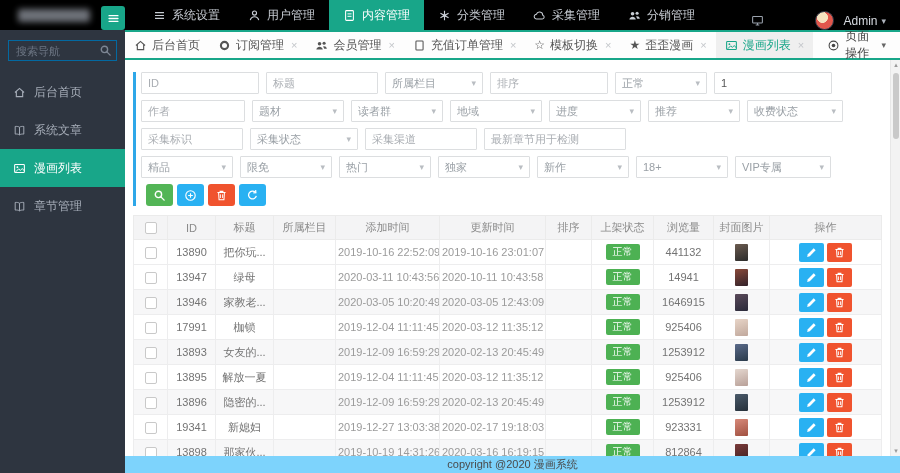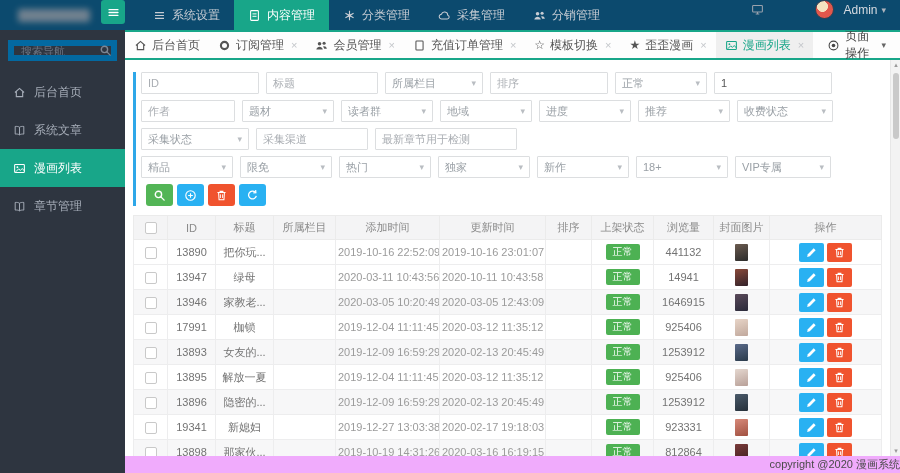--- a/index.html
+++ b/index.html
@@ -1,38 +1,38 @@
 <!DOCTYPE html>
 <html><head>
 <meta charset="utf-8">
 <style>
   *{margin:0;padding:0;box-sizing:border-box}
   html,body{width:900px;height:473px;overflow:hidden}
   body{font-family:"Liberation Sans","DejaVu Sans",sans-serif;font-size:12px;background:#fff;color:#555}
   .app{width:900px;height:473px;display:flex;flex-direction:column}
 
   
-  .topbar{flex:0 0 30px;height:30px;background:#0c4a6e;display:flex;align-items:flex-start;color:#c8cdd4}
+  .topbar{flex:0 0 30px;height:30px;background:#000000;display:flex;align-items:flex-end;color:#c8cdd4}
   .logo{width:101px;height:30px;display:flex;align-items:center;padding-left:18px}
   .logo-blur{width:72px;height:13px;background:#8a8f98;filter:blur(3px);border-radius:2px;opacity:.8}
   .hamburger{width:24px;height:24px;background:#18a689;border-radius:3px;color:#fff;display:flex;align-items:center;justify-content:center;margin-right:14px}
   .topmenu{display:flex;align-items:stretch;height:30px}
   .tmenu{display:flex;align-items:center;gap:6px;padding:0 14px;font-size:12px;cursor:pointer;white-space:nowrap}
   .tmenu.active{background:#18a689;color:#fff}
   .top-right{margin-left:auto;display:flex;align-items:center;gap:9px;padding-right:14px}
   .mini-ic{color:#9aa2ad;margin-right:42px}
   .avatar{width:19px;height:19px;border-radius:50%;background:radial-gradient(circle at 38% 32%,#f6e3c0 0 34%,#e2574c 36% 100%);border:1px solid #3a4150;display:inline-block}
   .admin{display:flex;align-items:center;gap:4px;color:#d6dae0}
   .caret{font-size:9px;color:#aeb4bd}
 
   
   .main{flex:1;display:flex;min-height:0}
   .sidebar{flex:0 0 125px;background:#2e3540;color:#a6adb8;display:flex;flex-direction:column}
   .side-search{margin:10px 8px 12px 8px;position:relative}
-  .side-search input{width:100%;height:21px;background:transparent;border:6px solid #0369a1;color:#a6adb8;font-size:11px;padding:0 20px 0 7px;outline:none;font-family:inherit}
+  .side-search input{width:100%;height:21px;background:transparent;border:1px solid #0369a1;color:#a6adb8;font-size:11px;padding:0 20px 0 7px;outline:none;font-family:inherit}
   .side-search input::placeholder{color:#6d7684}
   .s-mag{position:absolute;right:5px;top:4px;color:#7d8694;font-size:12px}
   .side-item{height:38px;display:flex;align-items:center;gap:8px;padding:0 13px;font-size:12px;cursor:pointer}
   .side-item.active{background:#18a689;color:#fff}
 
   .content{flex:1;display:flex;flex-direction:column;min-width:0;background:#fff}
 
   
   .tabbar{flex:0 0 30px;height:30px;background:#fdfdfd;border-top:2px solid #18a689;border-bottom:2px solid #18a689;display:flex;align-items:stretch}
   .tabs-wrap{display:flex;align-items:stretch}
@@ -54,21 +54,21 @@
   .fbtn{width:27px;height:22px;border-radius:3px;display:flex;align-items:center;justify-content:center;color:#fff;cursor:pointer}
   .fbtn svg{width:12px;height:12px}
 
   
   [data-name="filter-id-input"]{width:118px}
   [data-name="filter-title-input"]{width:112px}
   [data-name="filter-column"]{width:98px}
   [data-name="filter-sort-input"]{width:118px}
   [data-name="filter-status"]{width:92px}
   [data-name="filter-page-input"]{width:118px}
-  [data-name="filter-author-input"]{width:94px}
+  [data-name="filter-author-input"]{width:104px}
   [data-name="filter-theme"],[data-name="filter-readers"],[data-name="filter-region"],
   [data-name="filter-progress"],[data-name="filter-recommend"]{width:92px}
   [data-name="filter-fee-status"]{width:96px}
   [data-name="filter-collect-id-input"]{width:102px}
   [data-name="filter-collect-status"]{width:108px}
   [data-name="filter-collect-channel-input"]{width:112px}
   [data-name="filter-tags-input"]{width:112px}
   [data-name="filter-latest-chapter-input"]{width:112px}
   [data-name="filter-latest-chapter-detect-input"]{width:142px}
   [data-name="filter-premium"],[data-name="filter-limited-free"],[data-name="filter-hot"],
@@ -90,21 +90,21 @@
   .abtn.edit{background:#29b1f2}
   .abtn.del{background:#f0532e}
 
   
   .v-scrollbar{position:absolute;top:0;right:0;bottom:0;width:10px;background:#f3f3f3;border-left:1px solid #e7e7e7}
   .sb-arrow{position:absolute;left:0;width:10px;text-align:center;font-size:7px;color:#9a9a9a;line-height:10px}
   .sb-arrow.up{top:0}.sb-arrow.down{bottom:0}
   .sb-thumb{position:absolute;top:13px;left:2px;width:6px;height:66px;background:#c9c9c9;border-radius:3px}
 
   
-  .footer{flex:0 0 17px;background:#f0abfc;display:flex;align-items:center;justify-content:flex-end;color:#4a4a4a;font-size:11px}
+  .footer{flex:0 0 17px;background:#7dd3fc;display:flex;align-items:center;justify-content:center;color:#4a4a4a;font-size:11px}
 
   .icon svg{width:1em;height:1em;display:block}
   .icon{display:inline-flex;align-items:center;justify-content:center;font-size:13px}
   .glyph{font-size:12px;line-height:1}
 </style>
 </head>
 <body>
 
 <div class="app" data-name="app-root">
 
@@ -120,20 +120,29 @@
         </span>
       </div>
     <nav class="topmenu" id="topmenu" data-name="top-menu">
         <div class="tmenu" data-name="topmenu-system-settings">
           <span class="icon" data-name="list-icon">
             <svg viewBox="0 0 16 16">
               <path d="M2.5 4.5h11M2.5 8h11M2.5 11.5h11" stroke="currentColor" stroke-width="1.5" fill="none"></path>
             </svg>
           </span>
           <span data-name="topmenu-label">系统设置</span>
+        </div>
+        <div class="tmenu" data-name="topmenu-user-management">
+          <span class="icon" data-name="person-icon">
+            <svg viewBox="0 0 16 16">
+              <circle cx="8" cy="5" r="2.5" fill="none" stroke="currentColor" stroke-width="1.4"></circle>
+              <path d="M2.8 13.6c.8-2.9 3-4.1 5.2-4.1s4.4 1.2 5.2 4.1" fill="none" stroke="currentColor" stroke-width="1.4"></path>
+            </svg>
+          </span>
+          <span data-name="topmenu-label">用户管理</span>
         </div>
         <div class="tmenu active" data-name="topmenu-content-management">
           <span class="icon" data-name="document-icon">
             <svg viewBox="0 0 16 16">
               <rect x="3.2" y="2" width="9.6" height="12" rx="1" fill="none" stroke="currentColor" stroke-width="1.3"></rect>
               <path d="M5.5 6h5M5.5 9h5" stroke="currentColor" stroke-width="1.2"></path>
             </svg>
           </span>
           <span data-name="topmenu-label">内容管理</span>
         </div>
@@ -345,20 +354,21 @@
                 <div class="f-select" data-name="filter-recommend">
                   <span data-name="filter-recommend-value">推荐</span>
                   <span class="sel-caret" data-name="chevron-down-icon">▾</span>
                 </div>
                 <div class="f-select" data-name="filter-fee-status">
                   <span data-name="filter-fee-status-value">收费状态</span>
                   <span class="sel-caret" data-name="chevron-down-icon">▾</span>
                 </div>
               </div>
               <div class="filter-row" data-name="filter-row">
+                <input class="f-input" data-name="filter-collect-id-input" placeholder="采集标识" style="">
                 <div class="f-select" data-name="filter-collect-status">
                   <span data-name="filter-collect-status-value">采集状态</span>
                   <span class="sel-caret" data-name="chevron-down-icon">▾</span>
                 </div>
                 <input class="f-input" data-name="filter-collect-channel-input" placeholder="采集渠道" style="">
                 <input class="f-input" data-name="filter-latest-chapter-detect-input" placeholder="最新章节用于检测" style="">
               </div>
               <div class="filter-row" data-name="filter-row">
                 <div class="f-select" data-name="filter-premium">
                   <span data-name="filter-premium-value">精品</span>

